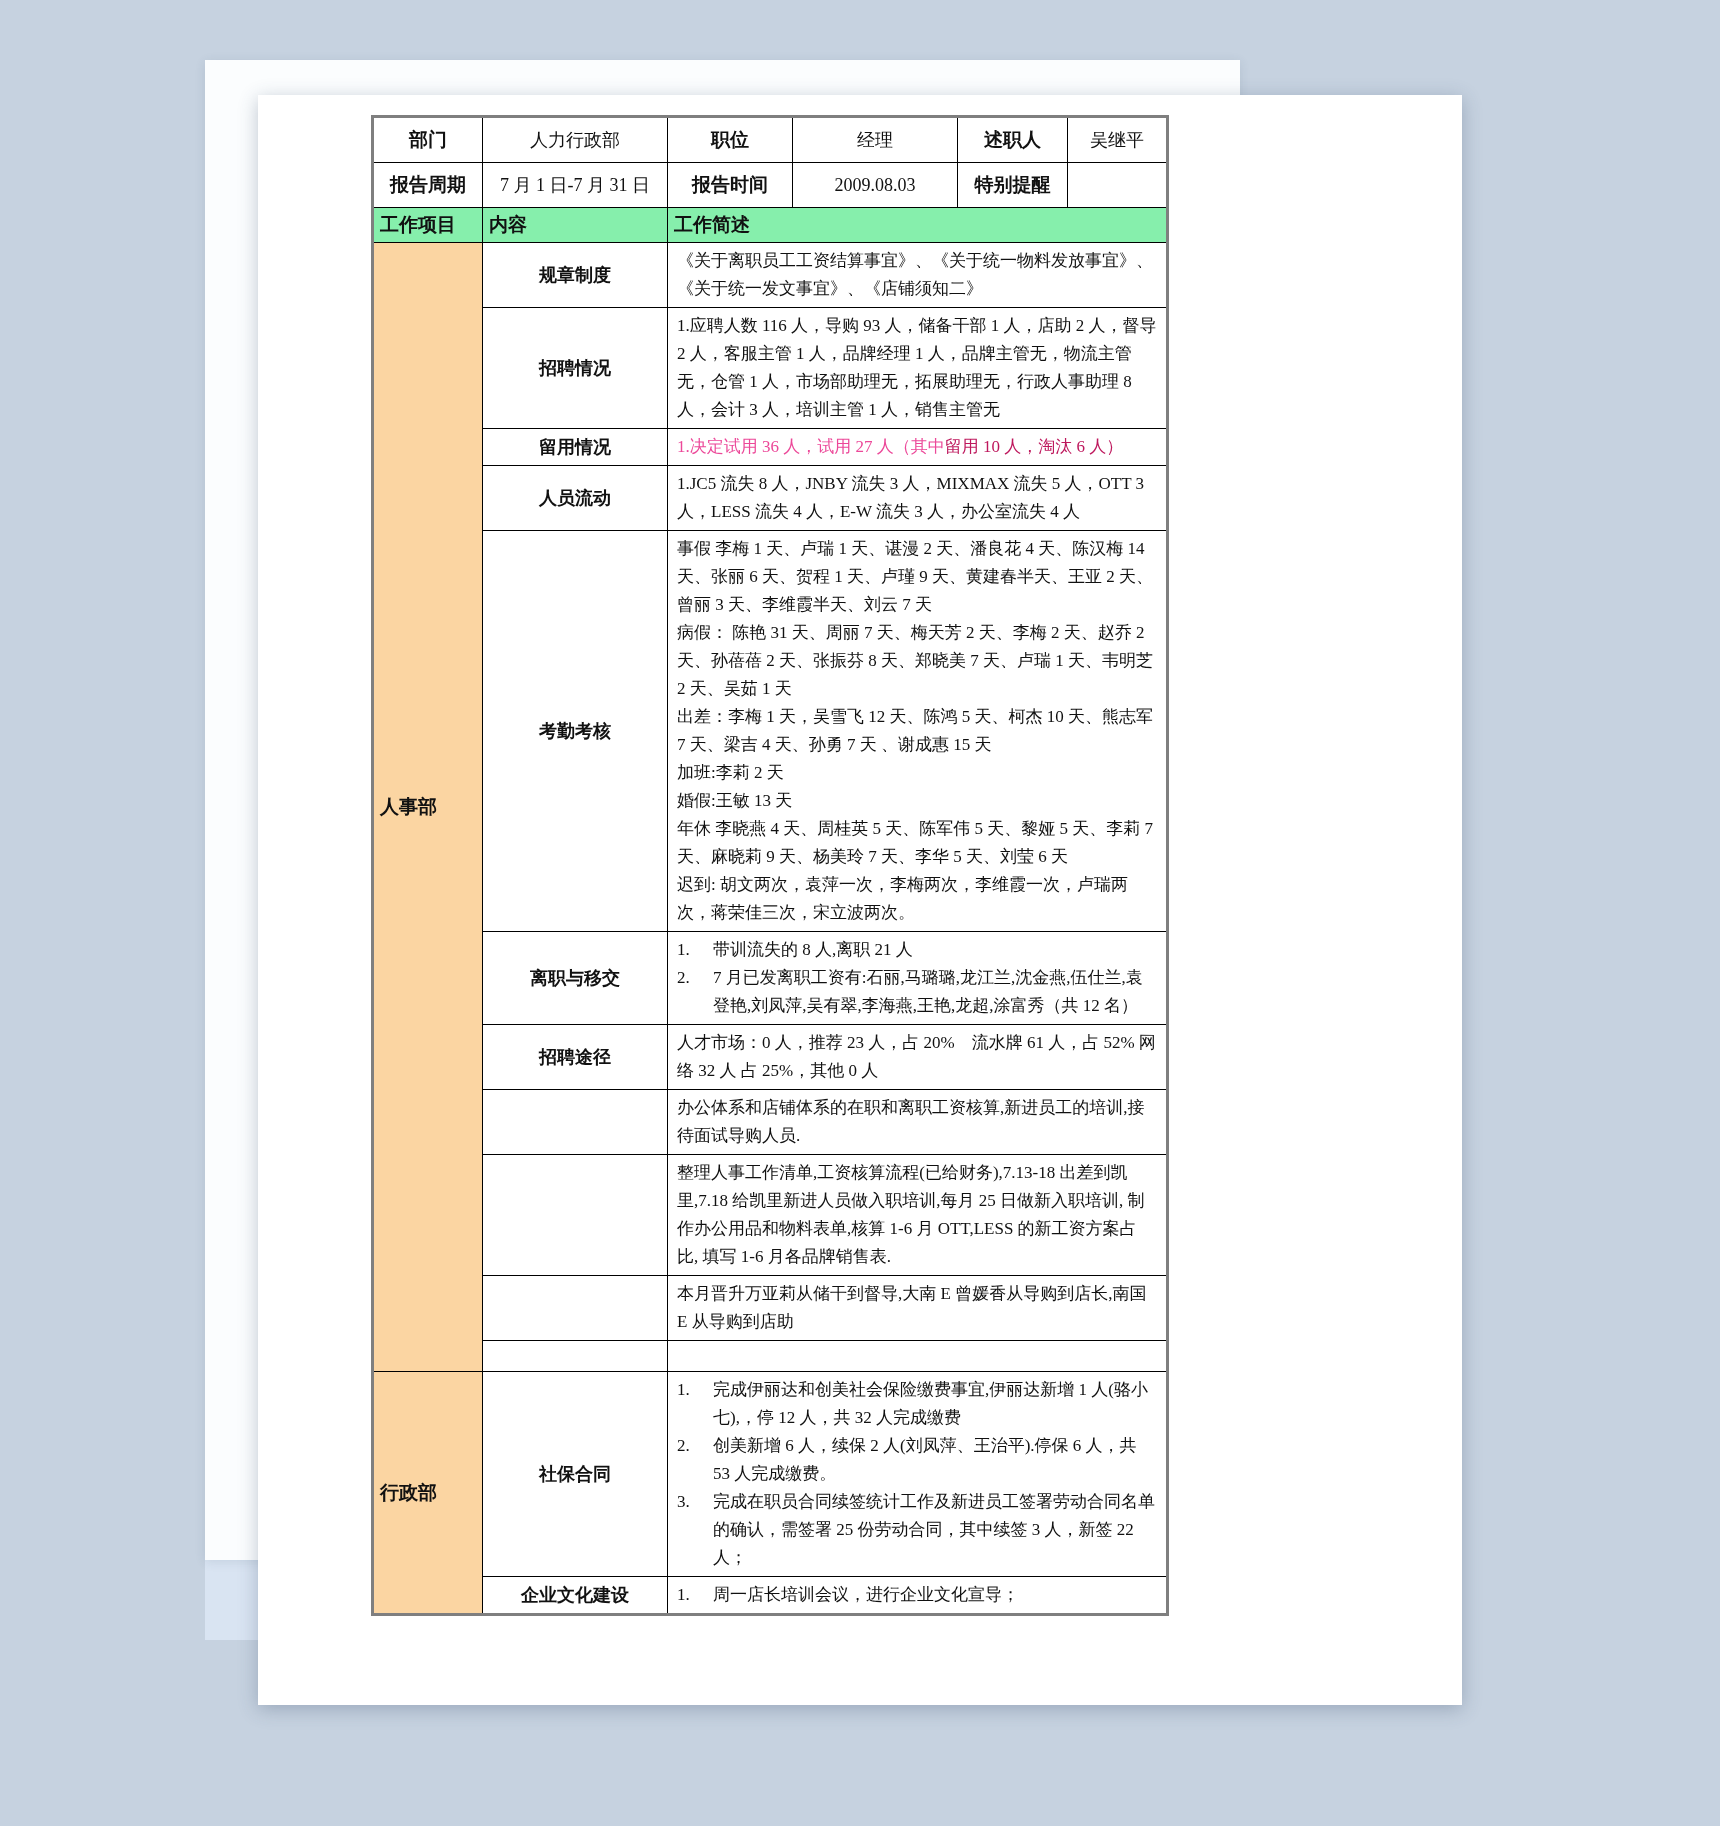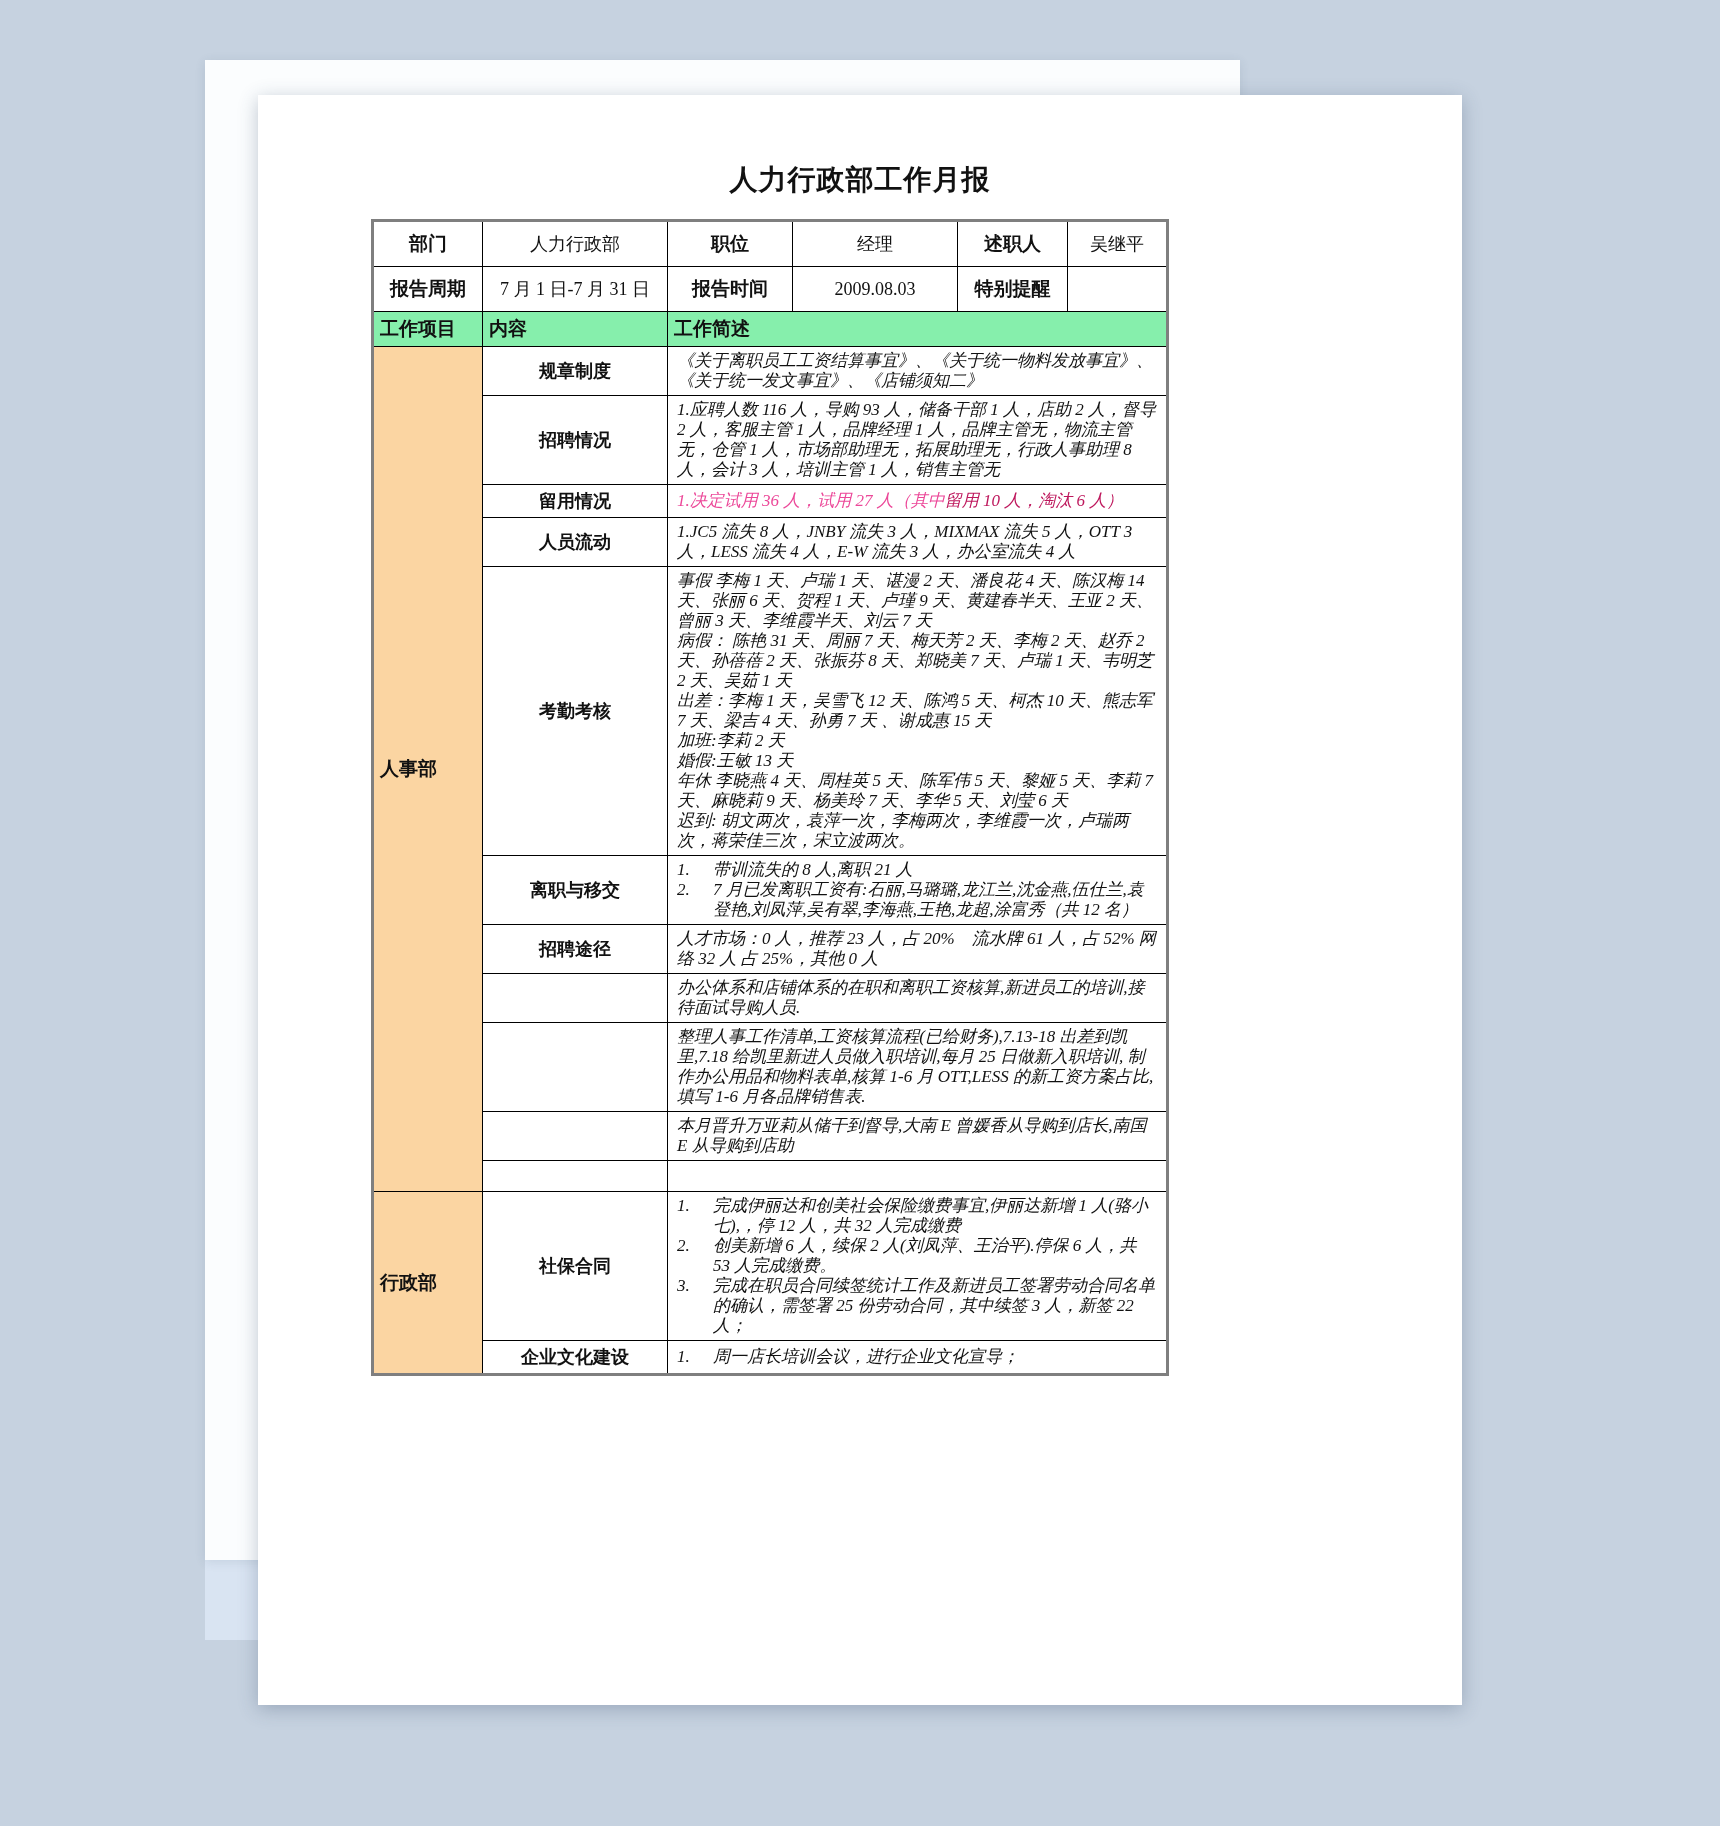--- a/index.html
+++ b/index.html
@@ -69,41 +69,39 @@
     text-align: center;
     vertical-align: middle;
     font-size: 18px !important;
     padding: 4px 22px !important;
   }
   .content-cell {
     vertical-align: middle;
     padding: 4px 9px !important;
   }
   .para {
-    line-height: 20px;
+    line-height: 28px;
     white-space: pre-wrap;
-    font-style: italic;
   }
   .num-item { display: flex; }
   .num { width: 36px; flex: none; }
   .num-text { flex: 1; white-space: pre-wrap; }
   .footer {
     text-align: center;
     margin-top: 34px;
     font-size: 18px;
   }
 </style>
 </head>
 <body>
 
 <div class="sheet sheet-blue"></div>
 <div class="sheet sheet-white"></div>
 
 <div class="page">
-  <h1 class="title">人力行政部工作月报</h1>
 
   <table class="report-table">
     <colgroup>
       <col style="width:110px">
         <col style="width:185px">
         <col style="width:125px">
       <col style="width:165px">
         <col style="width:110px">
         <col style="width:100px">
     </colgroup>

